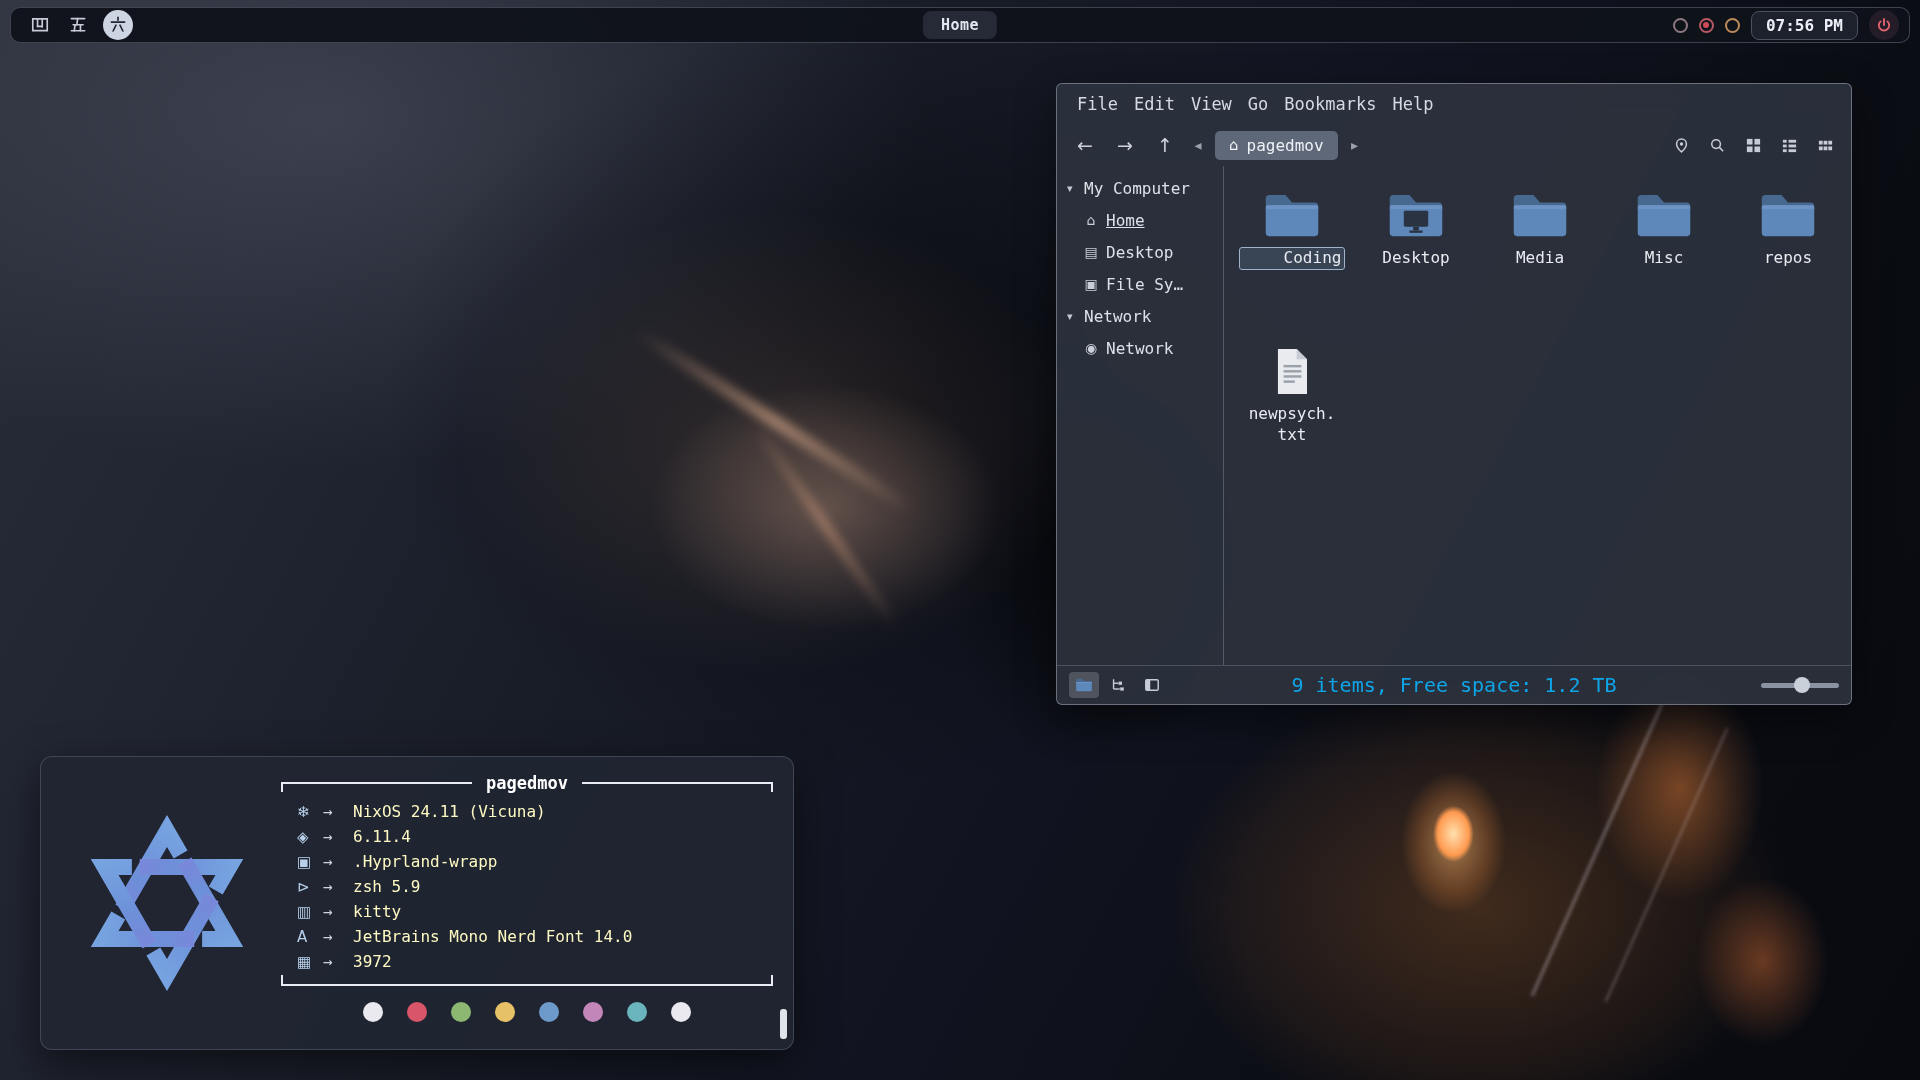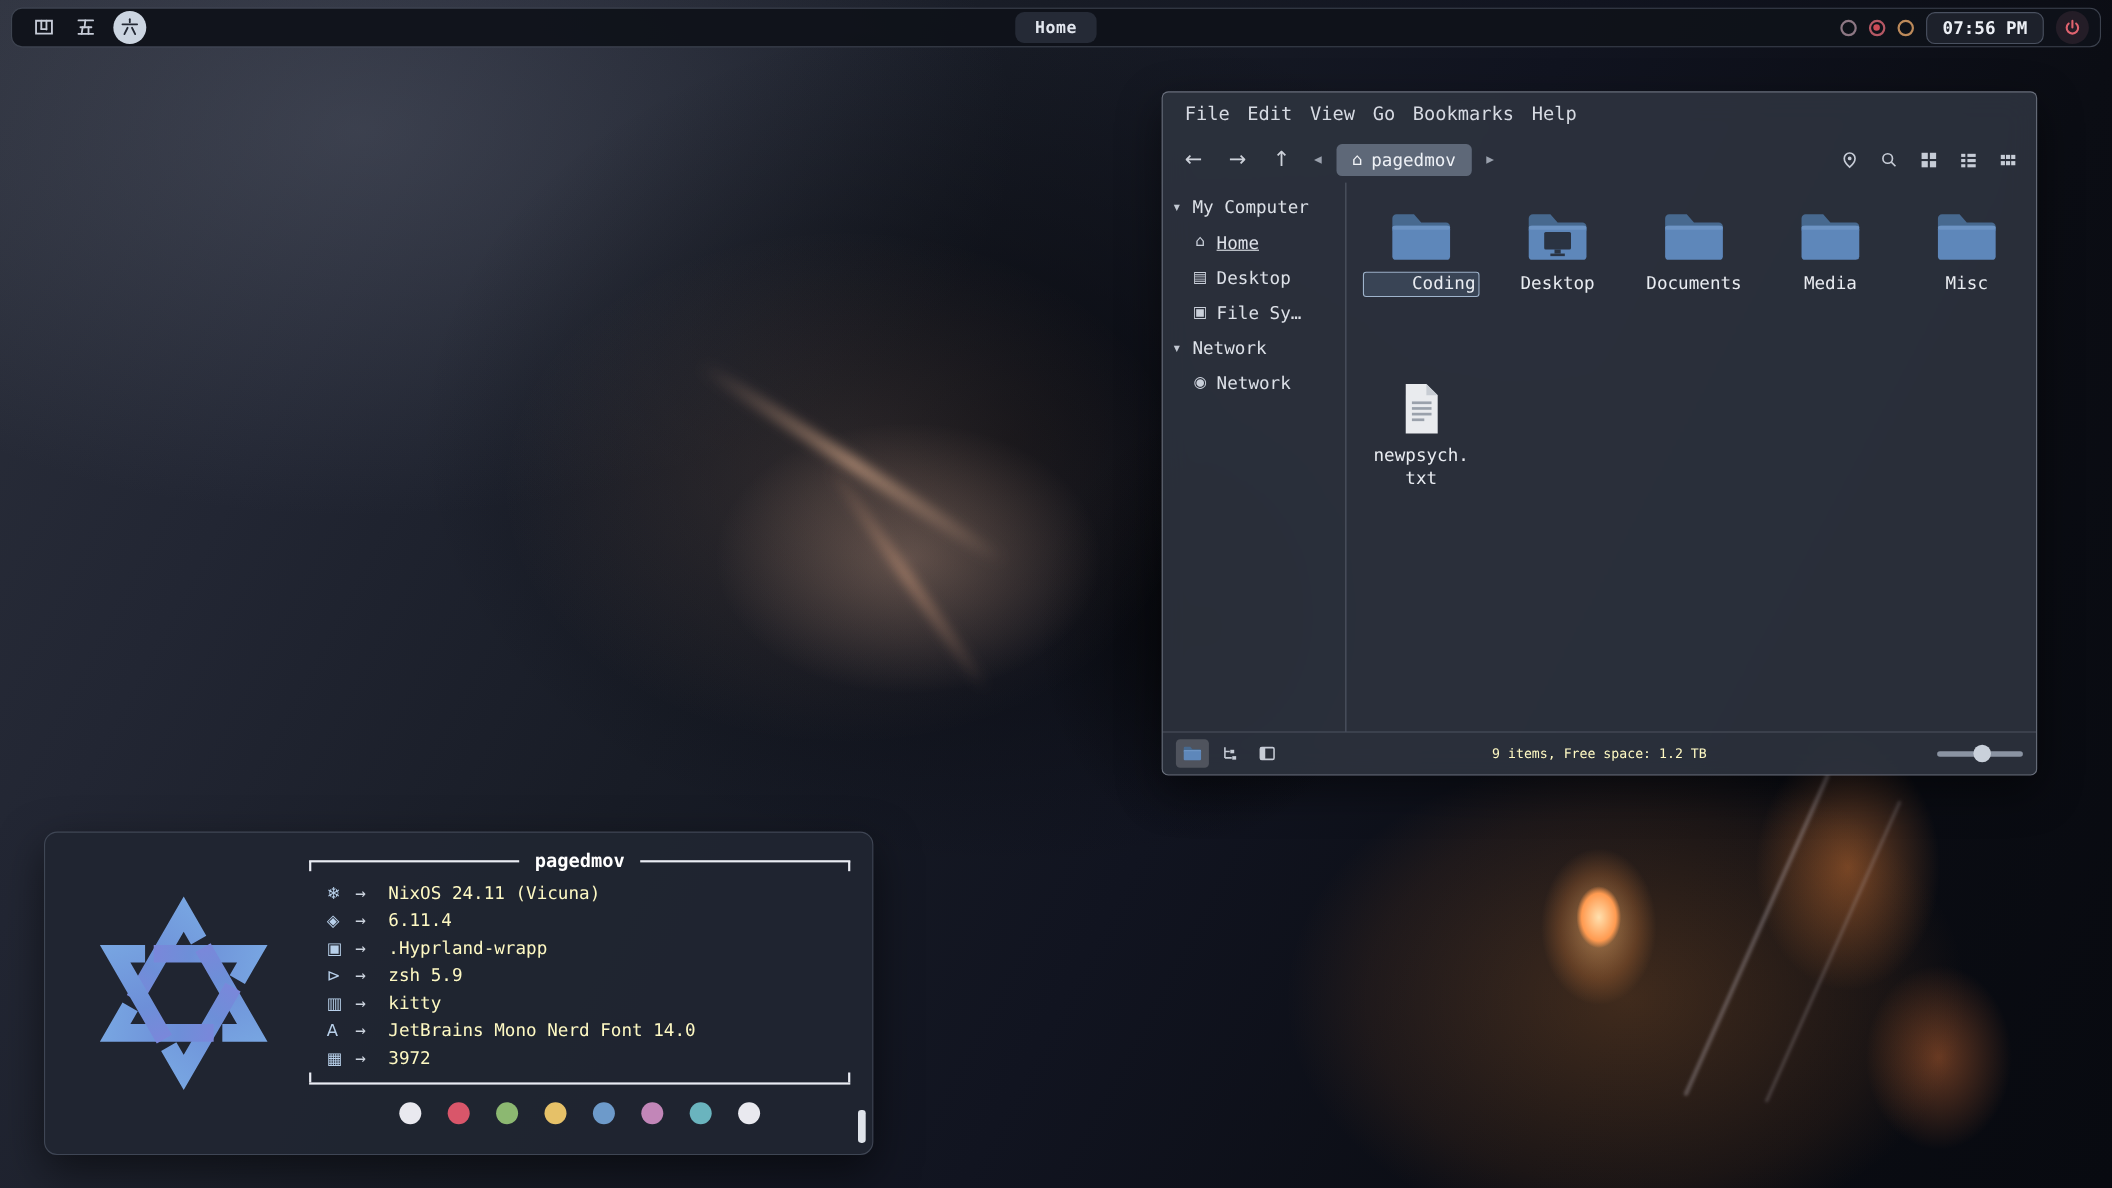--- a/index.html
+++ b/index.html
@@ -110,21 +110,21 @@
   .file-cell svg.file-icon{width:60px;height:49px;flex:none;}
   .file-label{font-size:16px;color:#e9ecf1;text-align:center;line-height:1.3;padding:0 3px;border-radius:2px;}
   .file-cell.selected .file-label{outline:1px solid #9fb4cc;background:rgba(96,118,148,.30);padding-left:44px;}
   .file-label.narrow{width:92px;word-break:break-all;}
   .fm-statusbar{height:38px;flex:none;border-top:1px solid rgba(160,170,185,.30);
     display:flex;align-items:center;padding:0 12px;position:relative;}
   .status-btn{width:30px;height:26px;border:none;background:none;border-radius:4px;cursor:pointer;
     display:flex;align-items:center;justify-content:center;margin-right:4px;}
   .status-btn.active{background:rgba(255,255,255,.18);}
   .status-btn svg{width:18px;height:16px;}
-  .status-text{position:absolute;left:50%;transform:translateX(-50%);font-size:12px;color:#fef9c3;white-space:nowrap;}
+  .status-text{position:absolute;left:50%;transform:translateX(-50%);font-size:20px;color:#0ea5e9;white-space:nowrap;}
   .zoom-slider{margin-left:auto;width:78px;height:20px;position:relative;cursor:pointer;}
   .zoom-track{position:absolute;top:8px;left:0;right:0;height:5px;border-radius:3px;background:#8a93a2;}
   .zoom-knob{position:absolute;top:2px;left:42%;width:16px;height:16px;border-radius:50%;background:#c9d0da;}
 
   
   .term{
     position:absolute;left:40px;top:756px;width:754px;height:294px;
     background:rgba(32,38,50,.93);
     border:1px solid rgba(140,150,170,.30);
     border-radius:12px;box-sizing:border-box;
@@ -341,33 +341,33 @@
       <div class="file-cell">
         <svg class="file-icon" viewBox="0 0 64 52">
             <use href="#g-folder-desktop"></use>
           </svg>
         <span class="file-label">Desktop</span>
       </div>
       <div class="file-cell">
         <svg class="file-icon" viewBox="0 0 64 52">
             <use href="#g-folder"></use>
           </svg>
-        <span class="file-label">Documents</span>
+        <span class="file-label">Media</span>
       </div>
       <div class="file-cell">
         <svg class="file-icon" viewBox="0 0 64 52">
             <use href="#g-folder"></use>
           </svg>
-        <span class="file-label">Media</span>
+        <span class="file-label">Misc</span>
       </div>
       <div class="file-cell">
         <svg class="file-icon" viewBox="0 0 64 52">
             <use href="#g-folder"></use>
           </svg>
-        <span class="file-label">Misc</span>
+        <span class="file-label">repos</span>
       </div>
       <div class="file-cell">
         <svg class="file-icon" viewBox="0 0 64 52">
             <use href="#g-textfile"></use>
           </svg>
         <span class="file-label narrow">newpsych.txt</span>
       </div>
     </div>
   </div>
 

